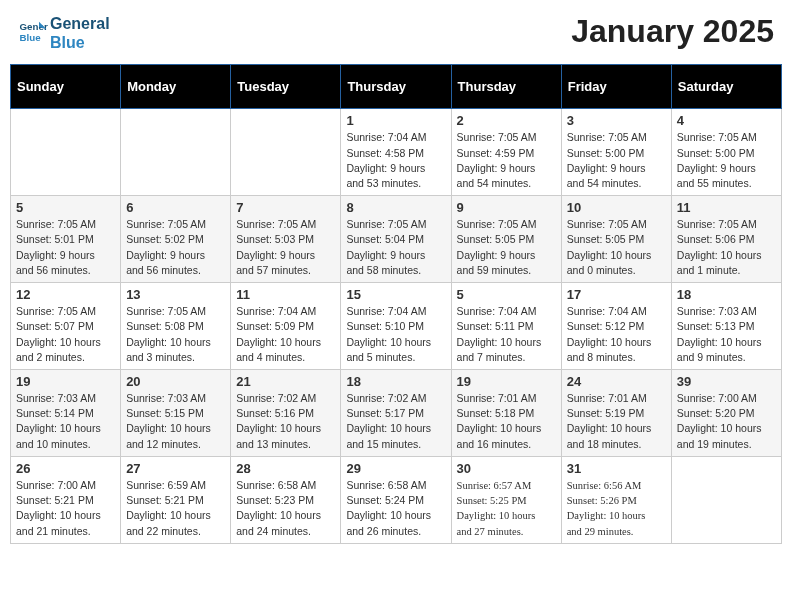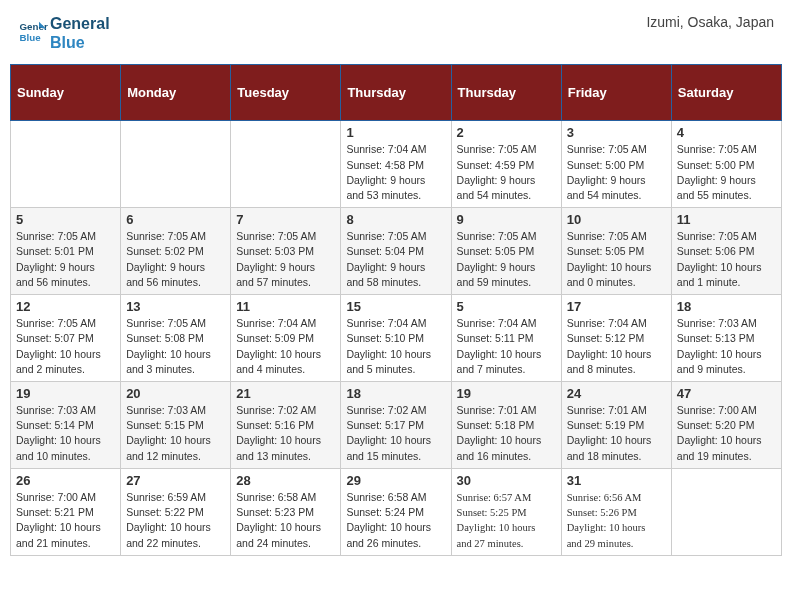--- a/index.html
+++ b/index.html
@@ -38,26 +38,26 @@
     .location {
       font-size: 14px;
       color: #444;
     }
     .calendar {
       width: 100%;
       border-collapse: collapse;
       border: 1px solid #ccc;
     }
     .calendar th {
-      background-color: #7f1d1d;
+      background-color: #000000;
       color: #fff;
       font-size: 13px;
       font-weight: bold;
       text-align: left;
-      padding: 20px 6px;
+      padding: 14px 6px;
       border: 1px solid #2560a0;
     }
     .calendar td {
       vertical-align: top;
       border: 1px solid #ccc;
       width: calc(100% / 7);
       padding: 4px 5px;
       font-size: 10.5px;
       color: #333;
       min-height: 80px;
@@ -94,21 +94,21 @@
       <text x="2" y="16" font-size="13" font-weight="bold" fill="#1a5276">General</text>
       <text x="2" y="30" font-size="13" font-weight="bold" fill="#2e86c1">Blue</text>
       <polygon points="28,5 38,15 28,12" fill="#2e86c1"></polygon>
     </svg>
     <div style="display:flex;flex-direction:column;line-height:1.2;">
       <span style="font-size:16px;font-weight:bold;color:#1a5276;">General</span>
       <span style="font-size:16px;font-weight:bold;color:#2e86c1;">Blue</span>
     </div>
   </div>
   <div class="title-block">
-    <div class="location">Izumi, Osaka, Japan</div>
+    <div class="month-title">January 2025</div>
   </div>
 </div>
 
 <table class="calendar">
   <thead>
     <tr>
     <th>Sunday</th>
         <th>Monday</th>
         <th>Tuesday</th>
         <th>Thursday</th>
@@ -290,39 +290,39 @@
 and 16 minutes.</div>
         </td>
         <td>
           <span class="day-number">24</span>
           <div class="day-info" style="white-space: pre-line;">Sunrise: 7:01 AM
 Sunset: 5:19 PM
 Daylight: 10 hours
 and 18 minutes.</div>
         </td>
         <td>
-          <span class="day-number">47</span>
+          <span class="day-number">39</span>
           <div class="day-info" style="white-space: pre-line;">Sunrise: 7:00 AM
 Sunset: 5:20 PM
 Daylight: 10 hours
 and 19 minutes.</div>
         </td>
       </tr>
       <tr>
         <td>
           <span class="day-number">26</span>
           <div class="day-info" style="white-space: pre-line;">Sunrise: 7:00 AM
 Sunset: 5:21 PM
 Daylight: 10 hours
 and 21 minutes.</div>
         </td>
         <td>
           <span class="day-number">27</span>
           <div class="day-info" style="white-space: pre-line;">Sunrise: 6:59 AM
-Sunset: 5:22 PM
+Sunset: 5:21 PM
 Daylight: 10 hours
 and 22 minutes.</div>
         </td>
         <td>
           <span class="day-number">28</span>
           <div class="day-info" style="white-space: pre-line;">Sunrise: 6:58 AM
 Sunset: 5:23 PM
 Daylight: 10 hours
 and 24 minutes.</div>
         </td>

